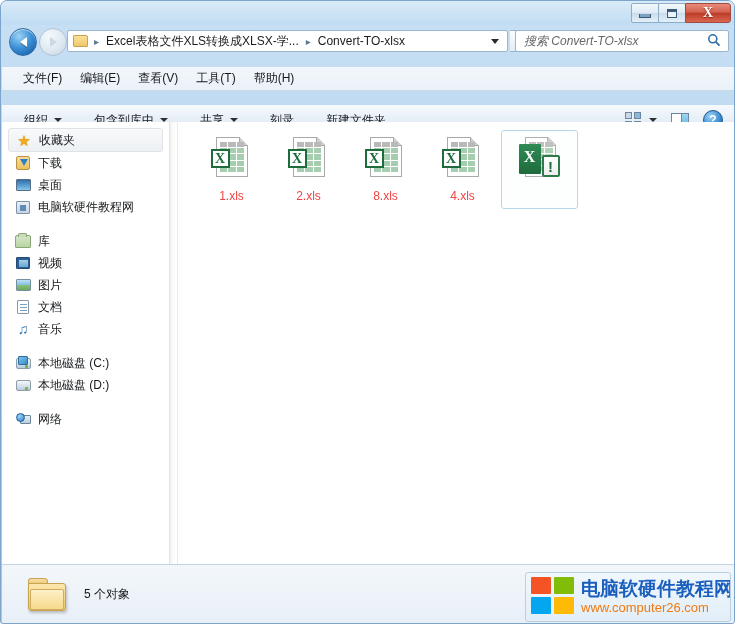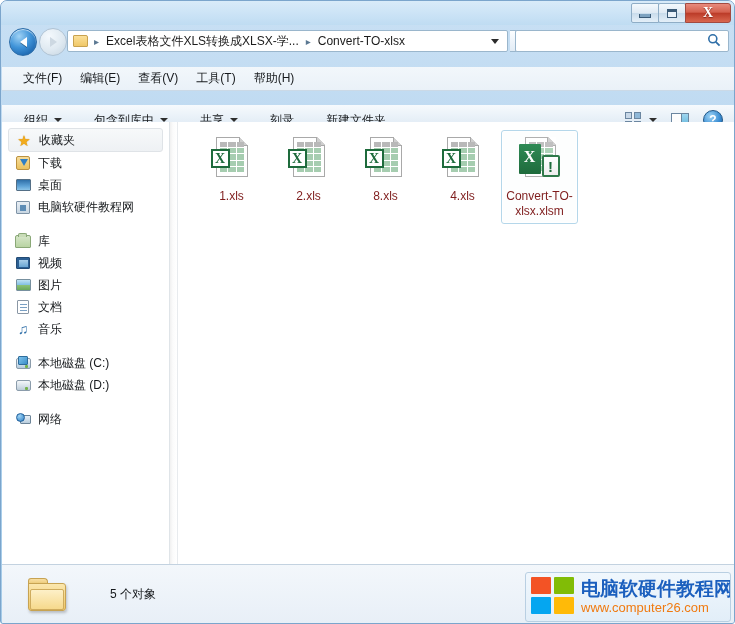--- a/index.html
+++ b/index.html
@@ -602,21 +602,21 @@
     border: 1px solid #b5d7ea;
     box-shadow: inset 0 0 0 1px #ffffff;
   }
   .file-ic {
     width: 48px; height: 48px;
     position: relative;
     margin-bottom: 6px;
   }
   .file-label {
     font-size: 12px;
-    color: #7f1d1d;
+    color: #ef4444;
     text-align: center;
     line-height: 15px;
     word-break: break-all;
     max-width: 70px;
   }
 
   
   .xls-page {
     position: absolute;
     left: 8px; top: 2px;
@@ -778,21 +778,21 @@
     left: 2px; top: 12px;
     width: 34px; height: 21px;
     background: linear-gradient(to bottom, #fdf0c8 0%, #f6d98c 100%);
     border: 1px solid #cfac5e;
     border-radius: 2px;
     box-sizing: border-box;
   }
   .status-text {
     font-size: 12px;
     color: #16191c;
-    margin-left: 40px;
+    margin-left: 14px;
   }
 
   
   .watermark {
     position: absolute;
     right: 4px;
     bottom: 2px;
     width: 206px;
     height: 50px;
     background: linear-gradient(to bottom, #f0f7fd 0%, #e2eef8 100%);
@@ -884,20 +884,21 @@
       <div class="refreshbtn">
         <svg width="14" height="14" viewBox="0 0 14 14">
           <path d="M3.2 5.2 A4.2 4.2 0 0 1 10.6 4.2" stroke="#2f6fa8" stroke-width="1.7" fill="none"></path>
           <path d="M10.8 8.8 A4.2 4.2 0 0 1 3.4 9.8" stroke="#2f6fa8" stroke-width="1.7" fill="none"></path>
           <polygon points="1.4,5.6 5.0,5.2 2.9,8.0" fill="#2f6fa8"></polygon>
           <polygon points="12.6,8.4 9.0,8.8 11.1,6.0" fill="#2f6fa8"></polygon>
         </svg>
       </div>
 
       <div class="searchbox">
+        <span class="search-ph">搜索 Convert-TO-xlsx</span>
         <span class="search-icon-wrap">
           <svg width="14" height="14" viewBox="0 0 14 14">
             <circle cx="5.8" cy="5.8" r="4" stroke="#2f6fa8" stroke-width="1.6" fill="none"></circle>
             <line x1="8.8" y1="8.8" x2="12.6" y2="12.6" stroke="#2f6fa8" stroke-width="1.8"></line>
           </svg>
         </span>
       </div>
     </div>
 
     <div class="menubar">
@@ -1174,21 +1175,20 @@
                   <span></span>
                   <span></span>
               </div>
               <div class="xlsm-doc">
                   <span>X</span>
                 </div>
               <div class="xlsm-bang">
                   <span>!</span>
                 </div>
             </div>
-            <div class="file-label">Convert-TO-xlsx.xlsm</div>
           </div>
 
         </div>
       </div>
     </div>
 
     <div class="statusbar">
       <div class="status-folder">
         <div class="tab"></div>
         <div class="body"></div>

